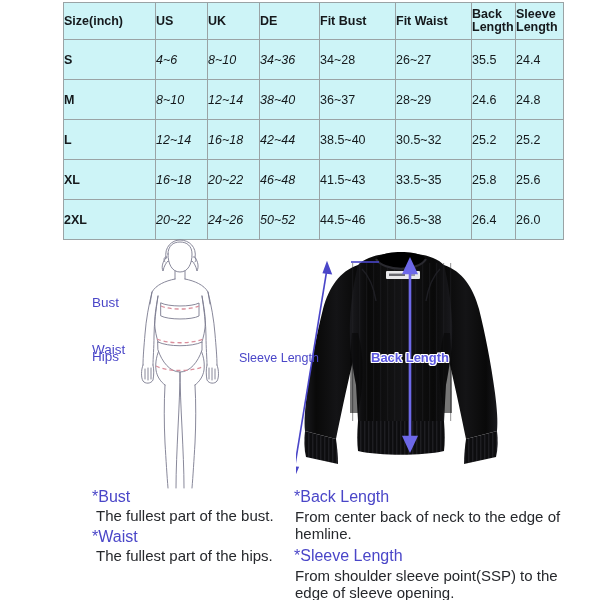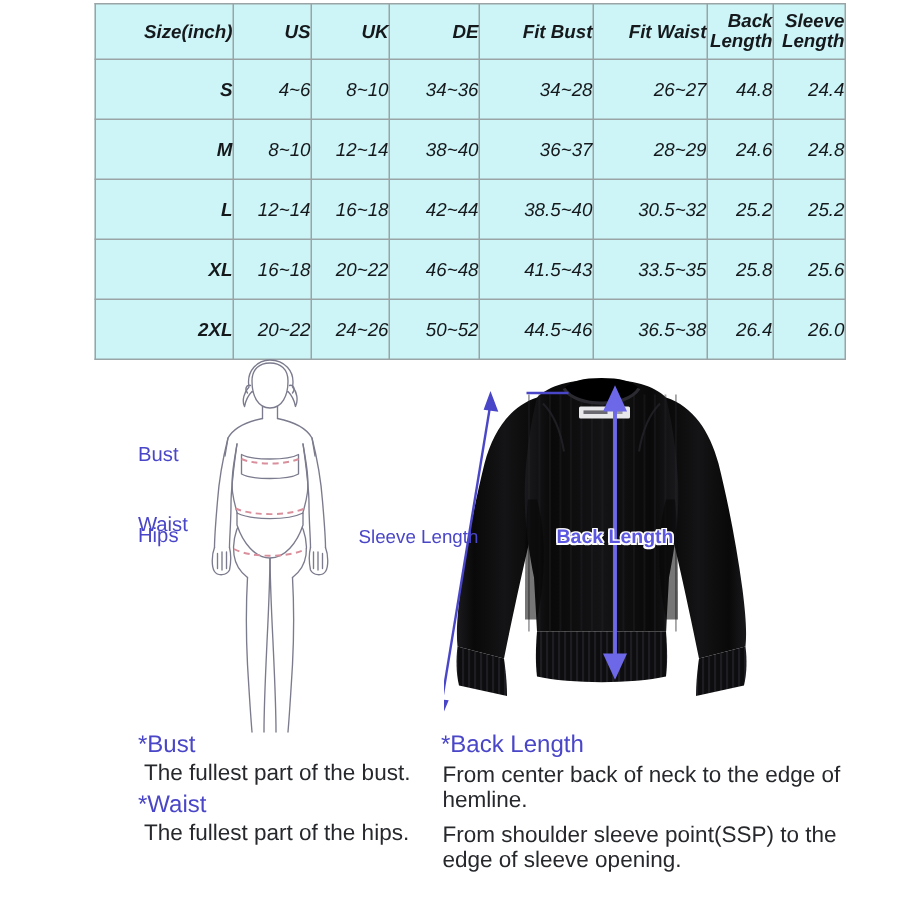--- a/index.html
+++ b/index.html
@@ -25,25 +25,24 @@
   table.size-table {
     border-collapse: collapse;
     width: 472px;
     background: #cdf4f7;
     table-layout: fixed;
   }
   table.size-table th,
   table.size-table td {
     border: 1px solid #9aa3a5;
     background: #cdf4f7;
-    text-align: right;
+    text-align: left;
     vertical-align: middle;
     color: #15191c;
     padding: 0;
-    font-style: italic;
   }
   table.size-table th {
     height: 36px;
     font-size: 12.5px;
     font-weight: bold;
     line-height: 13px;
   }
   table.size-table td {
     height: 39px;
     font-size: 12.5px;
@@ -162,21 +161,21 @@
       </tr>
     </thead>
     <tbody>
       <tr>
         <td class="size-col">S</td>
         <td class="it">4~6</td>
         <td class="it">8~10</td>
         <td class="it">34~36</td>
         <td>34~28</td>
         <td>26~27</td>
-        <td>44.8</td>
+        <td>35.5</td>
         <td>24.4</td>
       </tr>
       <tr>
         <td class="size-col">M</td>
         <td class="it">8~10</td>
         <td class="it">12~14</td>
         <td class="it">38~40</td>
         <td>36~37</td>
         <td>28~29</td>
         <td>24.6</td>
@@ -338,14 +337,15 @@
 <div class="legend" id="legend-left">
   <p class="legend-term">*Bust</p>
   <p class="legend-desc">The fullest part of the bust.</p>
   <p class="legend-term">*Waist</p>
   <p class="legend-desc">The fullest part of the hips.</p>
 </div>
 
 <div class="legend" id="legend-right">
   <p class="legend-term">*Back Length</p>
   <p class="legend-desc">From center back of neck to the edge of hemline.</p>
+  <p class="legend-term">*Sleeve Length</p>
   <p class="legend-desc">From shoulder sleeve point(SSP) to the edge of sleeve opening.</p>
 </div>
 
 </body></html>

